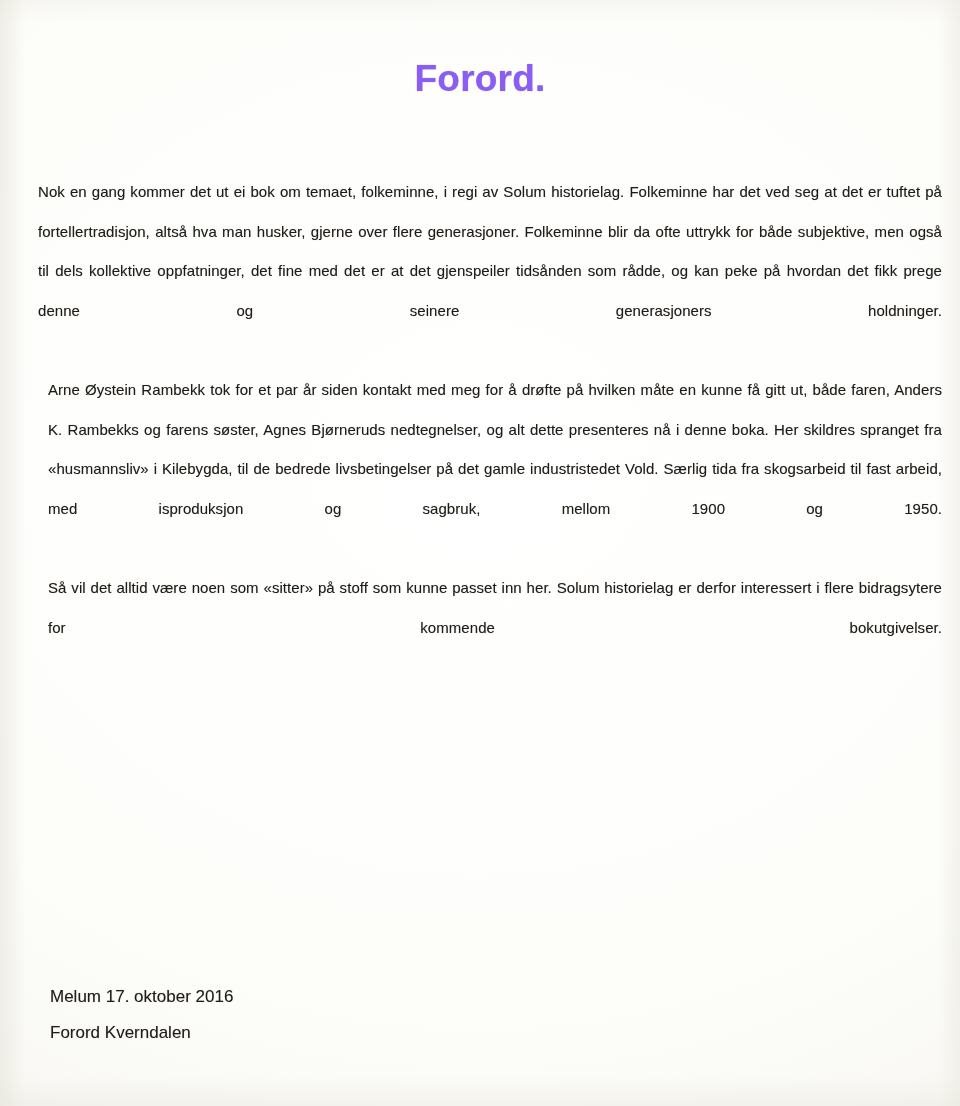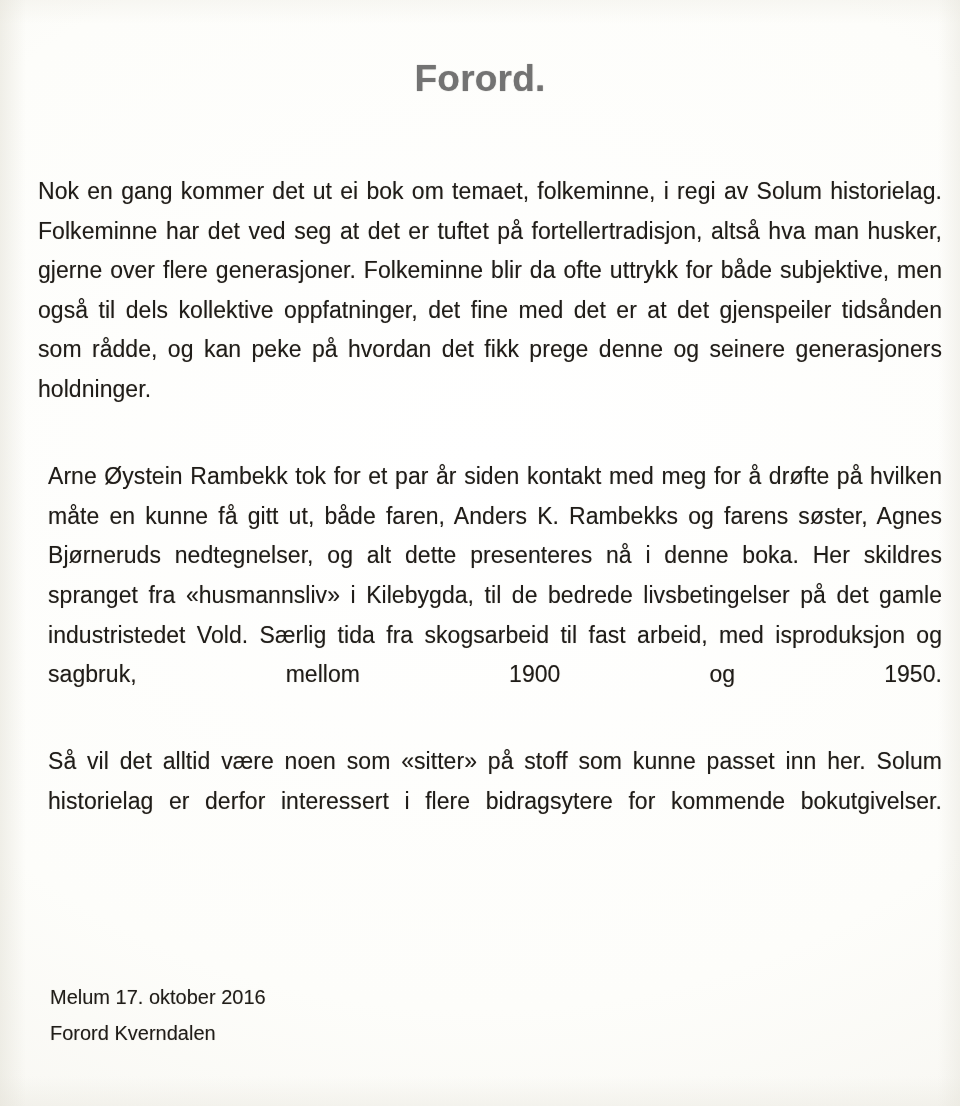--- a/index.html
+++ b/index.html
@@ -46,65 +46,65 @@
 
   .doc-title {
     position: absolute;
     top: 33px;
     left: 0;
     width: 960px;
     text-align: center;
     font-size: 37px;
     font-weight: bold;
     letter-spacing: 0.2px;
-    color: #737373;
+    color: #8b5cf6;
     text-shadow: 0 0 1.1px rgba(40,35,28,0.45);
   }
 
   .body-block {
     position: absolute;
     top: 172px;
     left: 38px;
     width: 904px;
   }
 
   .para {
     margin: 0;
-    font-size: 23px;
+    font-size: 15px;
     line-height: 39.6px;
     color: #1f1c18;
     text-align: justify;
     text-justify: inter-word;
     letter-spacing: 0.05px;
     word-spacing: 0.4px;
     text-shadow: 0 0 0.85px rgba(60,52,40,0.40);
   }
   .para + .para {
-    margin-top: 8px;
+    margin-top: 0;
   }
   
   .para::after {
     content: "";
     display: inline-block;
     width: 100%;
   }
 
   .p-indent {
     padding-left: 10px;
   }
 
   .sign-block {
     position: absolute;
     top: 979px;
     left: 50px;
     width: 500px;
   }
   .sign-line {
     margin: 0;
-    font-size: 20px;
+    font-size: 17px;
     line-height: 36px;
     color: #201d19;
     text-shadow: 0 0 0.85px rgba(60,52,40,0.38);
   }
 </style>
 </head>
 <body>
 
 <div class="page"></div>
 

